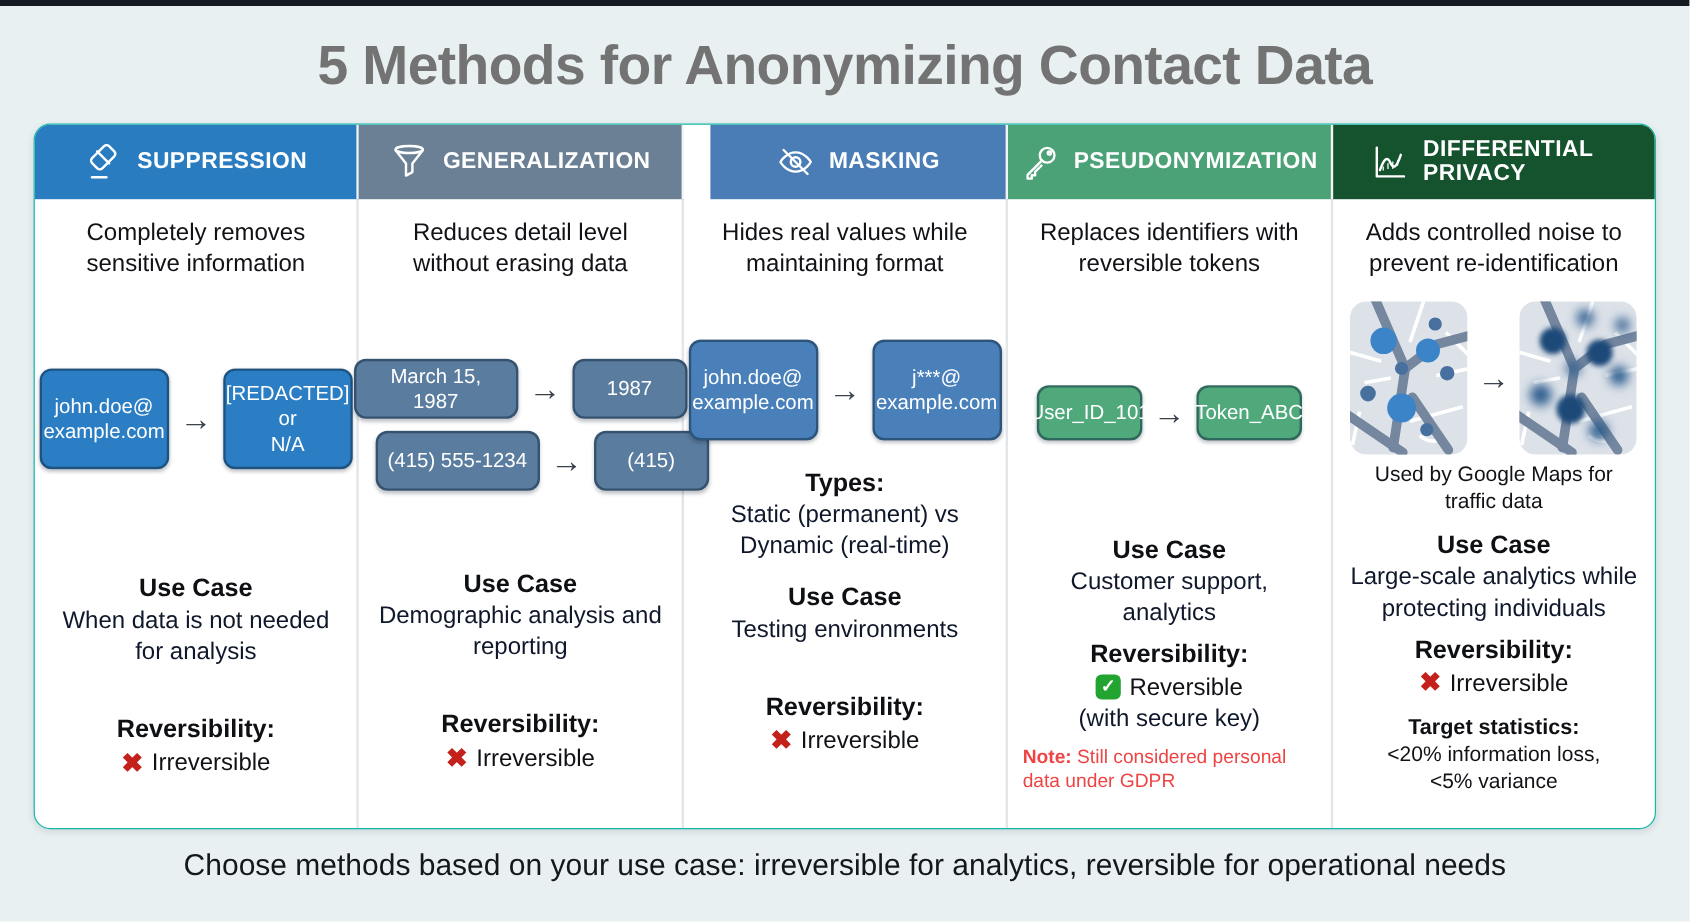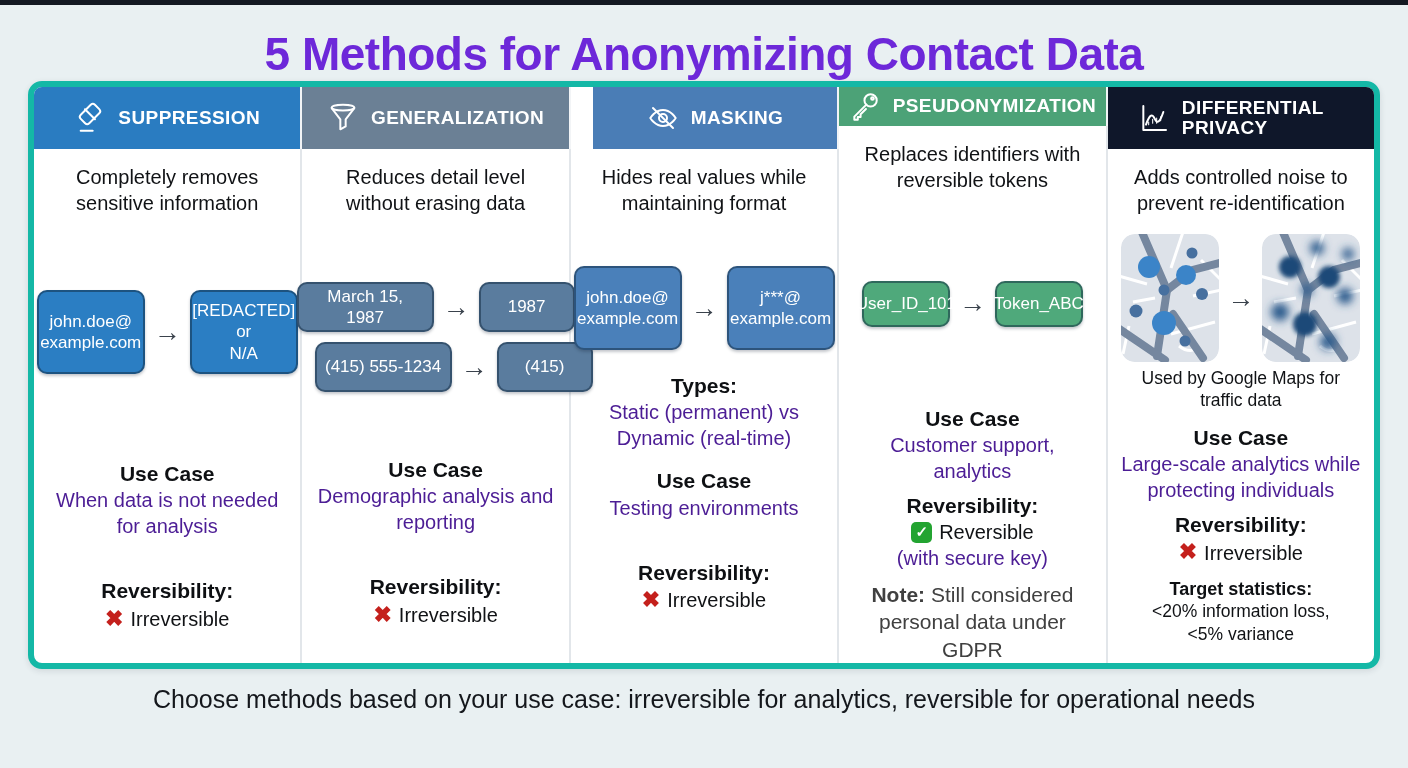--- a/index.html
+++ b/index.html
@@ -8,29 +8,30 @@
     font-family:"Liberation Sans", sans-serif;
     background:#e9f0f2;
     overflow:hidden;
     position:relative;
   }
   .top-edge { height:5px; background:#141922; width:100%; }
   .page-title {
     text-align:center;
     font-size:46px;
     font-weight:bold;
-    color:#6d28d9;
+    color:#737373;
     letter-spacing:-0.5px;
     margin-top:22px;
+    margin-bottom:22px;
   }
   .card {
     margin:0 28px;
     height:588px;
     background:#ffffff;
-    border:6px solid #14b8a6;
+    border:1px solid #14b8a6;
     border-radius:14px;
     display:flex;
     overflow:hidden;
     box-shadow:0 2px 6px rgba(30,40,60,.12);
   }
   .col { flex:1 1 0; display:flex; flex-direction:column; border-right:2px solid #e2e6ea; min-width:0; }
   .col:last-child { border-right:none; }
   .col-header {
     height:62px;
     display:flex;
@@ -70,29 +71,29 @@
     white-space:pre-line;
     padding:4px 8px;
     box-shadow:0 2px 3px rgba(20,30,50,.25);
   }
   .arrow { font-size:27px; color:#3a424c; font-weight:bold; }
   .b-tall { width:108px; height:84px; }
   .b-short { width:137px; height:50px; }
   .b-short2 { width:96px; height:50px; }
   .b-med { width:88px; height:46px; }
   .uc-label, .rev-label, .types-label { font-weight:bold; font-size:21px; color:#0e1013; text-align:center; line-height:1.3; }
-  .uc-text, .types-text, .rev-detail { font-size:20px; color:#4c1d95; text-align:center; line-height:1.3; white-space:pre-line; max-width:246px; }
+  .uc-text, .types-text, .rev-detail { font-size:20px; color:#0f172a; text-align:center; line-height:1.3; white-space:pre-line; max-width:246px; }
   .rev-line { display:flex; align-items:center; justify-content:center; gap:7px; font-size:20px; color:#101215; line-height:1.3; }
   .x-mark { color:#c4201c; font-size:22px; font-weight:bold; }
   .check-mark {
     display:inline-flex; align-items:center; justify-content:center;
     width:21px; height:21px; background:#23a431; border-radius:5px;
     color:#fff; font-size:15px; font-weight:bold;
   }
-  .note { font-size:21px; color:#404040; text-align:center; line-height:1.3; max-width:250px; }
+  .note { font-size:16px; color:#ef4444; line-height:1.3; max-width:250px; }
   .note b { font-weight:bold; }
   .caption { font-size:17.5px; color:#101215; text-align:center; line-height:1.25; max-width:220px; }
   .target-label { font-weight:bold; font-size:18px; color:#0e1013; text-align:center; }
   .target-text { font-size:17.5px; color:#101215; text-align:center; line-height:1.3; white-space:pre-line; }
   .maps { display:flex; align-items:center; justify-content:center; gap:8px; }
   .map-tile { border-radius:13px; }
   
   .c1 .exwrap { margin-top:74px; }
   .c1 .usecase { margin-top:86px; }
   .c1 .rev { margin-top:38px; }
@@ -269,21 +270,21 @@
         </div>
         <div class="rev-detail">(with secure key)</div>
       </div>
       <div class="note">
         <b>Note:</b><span> Still considered personal data under GDPR</span>
       </div>
     </div>
   </section>
 
   <section class="col c5">
-    <header class="col-header" style="background-color: #0f172a; padding-left: 24px;">
+    <header class="col-header" style="background-color: #14532d; padding-left: 24px;">
       <span class="hicon">
         <svg viewBox="0 0 24 24" fill="none" stroke="#fff" stroke-width="1.5" stroke-linecap="round" stroke-linejoin="round">
           <path d="M4 3v18h17"></path>
           <path d="M6 17c2.5-7 4.5-9 6.5-4.5S16.5 15 19 7.5"></path>
           <path d="M8 15v2M11 13v3M14 12v4M17 11v3" stroke-width="0.8"></path>
         </svg>
       </span>
       <span class="hlabel">DIFFERENTIAL PRIVACY</span>
     </header>
     <div class="col-body">

